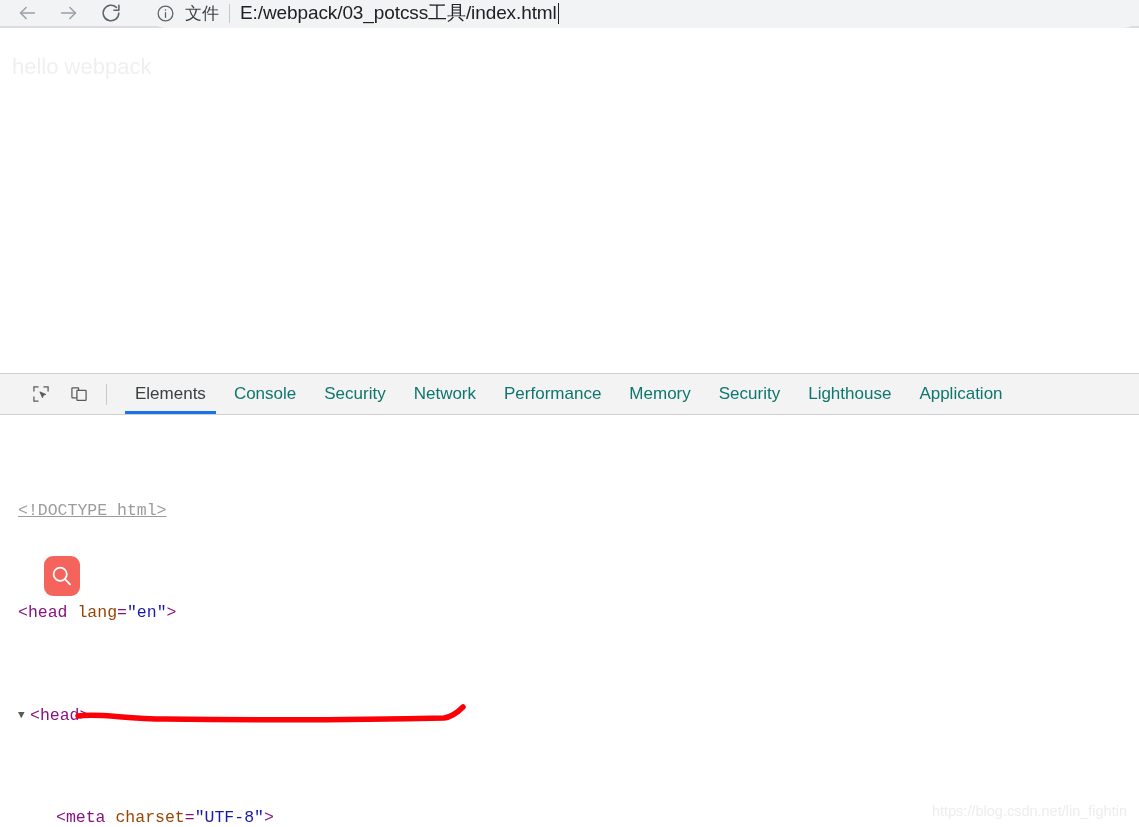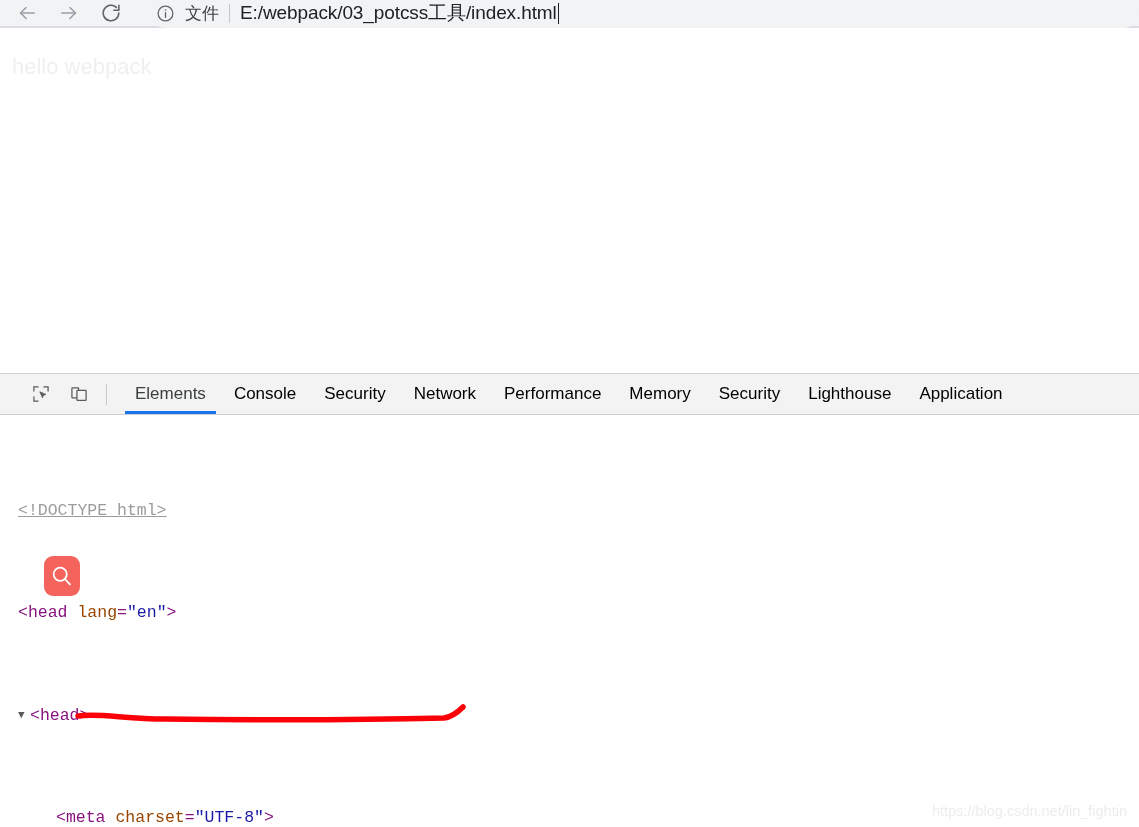--- a/index.html
+++ b/index.html
@@ -140,21 +140,21 @@
   #device-toolbar-btn { margin-left: 8px; }
   #tabbar-divider {
     width: 1px;
     height: 21px;
     background: #c8c8c8;
     margin: 0 14px 0 12px;
     flex: 0 0 auto;
   }
   .dt-tab {
     font-size: 17px;
-    color: #000000;
+    color: #0f766e;
     padding: 0 14px;
     height: 40px;
     line-height: 40px;
     position: relative;
     white-space: nowrap;
     flex: 0 0 auto;
   }
   .dt-tab.active {
     color: #3c4043;
   }

